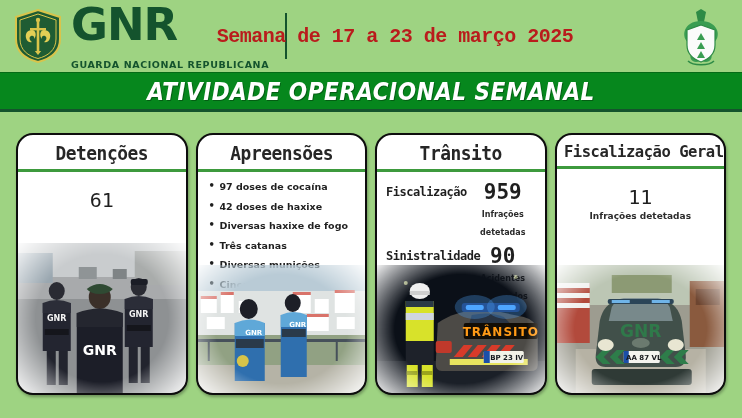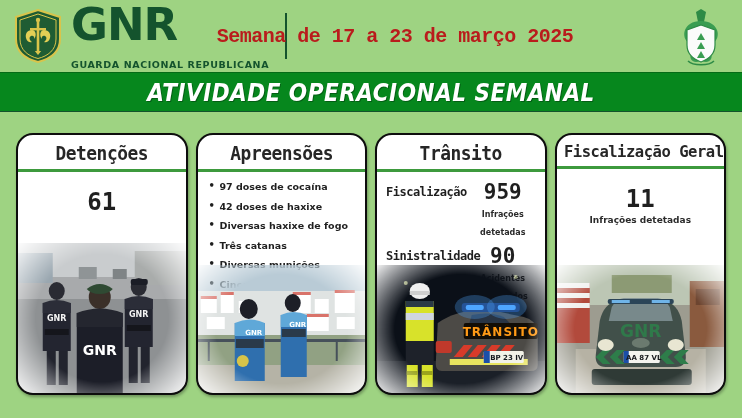--- a/index.html
+++ b/index.html
@@ -37,21 +37,21 @@
     font-size:20px; font-weight:bold; color:#b91c1c;
     font-family:Liberation Mono, monospace;
     letter-spacing:-0.5px; white-space:nowrap;
   }
   .crest-faro { position:absolute; right:14px; top:5px; width:54px; height:62px; }
 
   
   .banner {
     height:40px; background:#06871d; display:flex;
     align-items:center; justify-content:center;
-    border-top:1px solid #046b16; border-bottom:1px solid #14532d;
+    border-top:1px solid #046b16; border-bottom:3px solid #14532d;
   }
   .banner-text {
     color:#fff; font-size:25px; font-weight:bold; font-style:italic;
     letter-spacing:0.5px; font-family:"DejaVu Sans Condensed","DejaVu Sans",sans-serif;
     text-shadow:1px 1px 0 rgba(0,0,0,0.30);
     transform:scaleX(0.96);
   }
 
   
   .row {
@@ -67,21 +67,21 @@
   .card-title {
     text-align:center; font-size:19px; font-weight:bold; color:#262626;
     font-family:"DejaVu Sans Mono", monospace; letter-spacing:-0.5px;
     padding:7px 2px 5px; white-space:nowrap; transform:scaleX(0.94);
   }
   .card-title.small { font-size:16.5px; }
   .divider { height:3px; background:#3d9a3d; margin:0; }
   .card-body { flex:1; position:relative; overflow:hidden; }
 
   .big-number {
-    text-align:center; font-size:24px; font-weight:bold; color:#1f1f1f;
+    text-align:center; font-size:20px; font-weight:normal; color:#1f1f1f;
     font-family:"DejaVu Sans Mono", monospace; margin-top:16px;
   }
   .caption {
     text-align:center; font-size:9px; font-weight:bold; color:#2b2b2b;
     font-family:"DejaVu Sans", sans-serif; margin-top:2px;
   }
 
   
   .bullets { list-style:none; padding:9px 6px 0 11px; }
   .bullets li {

